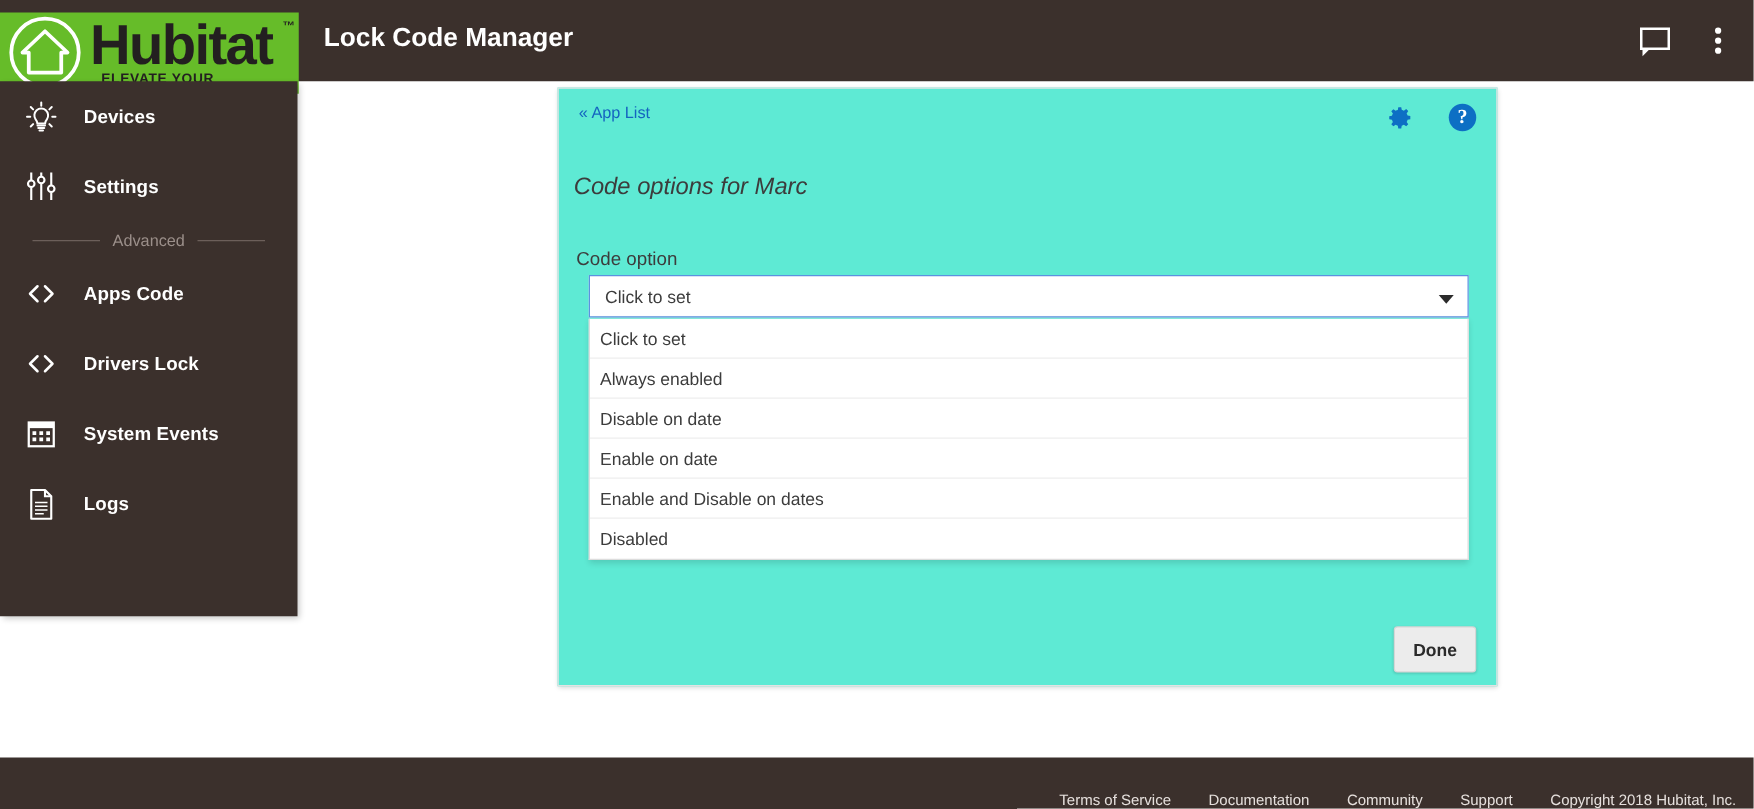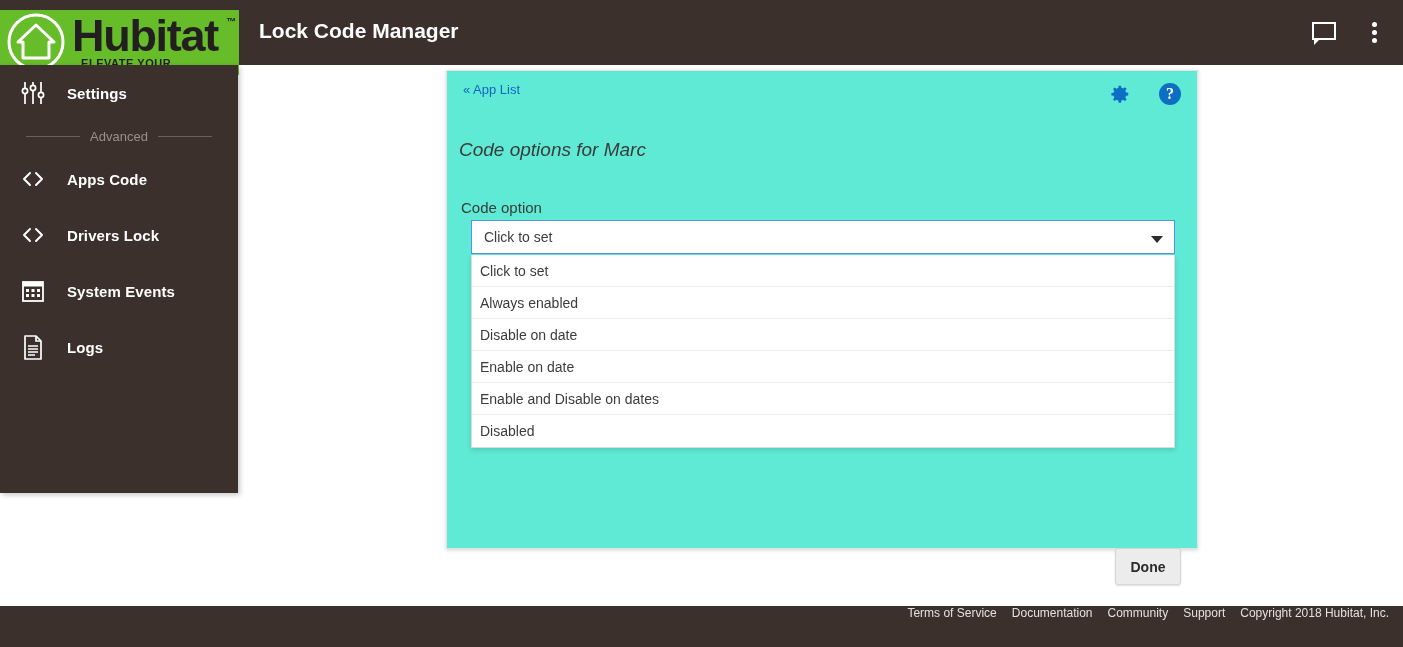--- a/index.html
+++ b/index.html
@@ -245,37 +245,36 @@
     width: 66px; height: 37px;
     background: #ececec;
     border: 1px solid #d6d6d6;
     border-radius: 3px;
     font-size: 14px;
     font-weight: 700;
     color: #2b2b2b;
     cursor: pointer;
     font-family: "Liberation Sans", sans-serif;
     box-shadow: 0 1px 2px rgba(0,0,0,0.13);
-    margin-top: 47px;
   }
 
   
   .footer {
     position: absolute;
     left: 0; top: 606px;
     width: 1403px; height: 41px;
     background: #3b302c;
   }
   .footer-links {
     position: absolute;
     right: 14px; top: 0;
     height: 41px;
     display: flex;
-    align-items: flex-start;
-    gap: 15px;
+    align-items: flex-end;
+    gap: 30px;
   }
   .footer-links a {
     font-size: 12px;
     color: #e6e0dd;
     text-decoration: none;
     cursor: pointer;
   }
   .footer-copy {
     font-size: 12px;
     color: #e6e0dd;
@@ -312,20 +311,32 @@
           <i></i>
             <i></i>
             <i></i>
         </span>
       </div>
     </div>
   </div>
 
   <div class="sidebar">
 
+    <div class="nav-item">
+      <span class="nav-icon">
+        <svg width="26" height="28" viewBox="0 0 26 28">
+          <g stroke="#ffffff" stroke-width="1.6" fill="none" stroke-linecap="round">
+            <path d="M8.5 16.5 a5.5 5.5 0 1 1 9 0 c-1 1.2 -1.3 2 -1.4 3.2 h-6.2 c-0.1 -1.2 -0.4 -2 -1.4 -3.2z"></path>
+            <path d="M10 21.3 h6 M10.6 23.4 h4.8 M11.6 25.3 h2.8"></path>
+            <path d="M13 3 v2.6 M4.6 6.6 l1.9 1.9 M21.4 6.6 l-1.9 1.9 M1.6 14.4 h2.6 M21.8 14.4 h2.6 M4.6 22.2 l1.9 -1.9 M21.4 22.2 l-1.9 -1.9"></path>
+          </g>
+        </svg>
+      </span>
+      <span class="nav-label">Devices</span>
+    </div>
 
 
     <div class="nav-item">
       <span class="nav-icon">
         <svg width="26" height="28" viewBox="0 0 26 28">
           <g stroke="#ffffff" stroke-width="1.7" fill="none">
             <path d="M5 3 v6 M5 15 v10 M13 3 v3 M13 12 v13 M21 3 v10 M21 19 v6"></path>
             <circle cx="5" cy="12" r="2.6"></circle>
             <circle cx="13" cy="9" r="2.6"></circle>
             <circle cx="21" cy="16" r="2.6"></circle>

